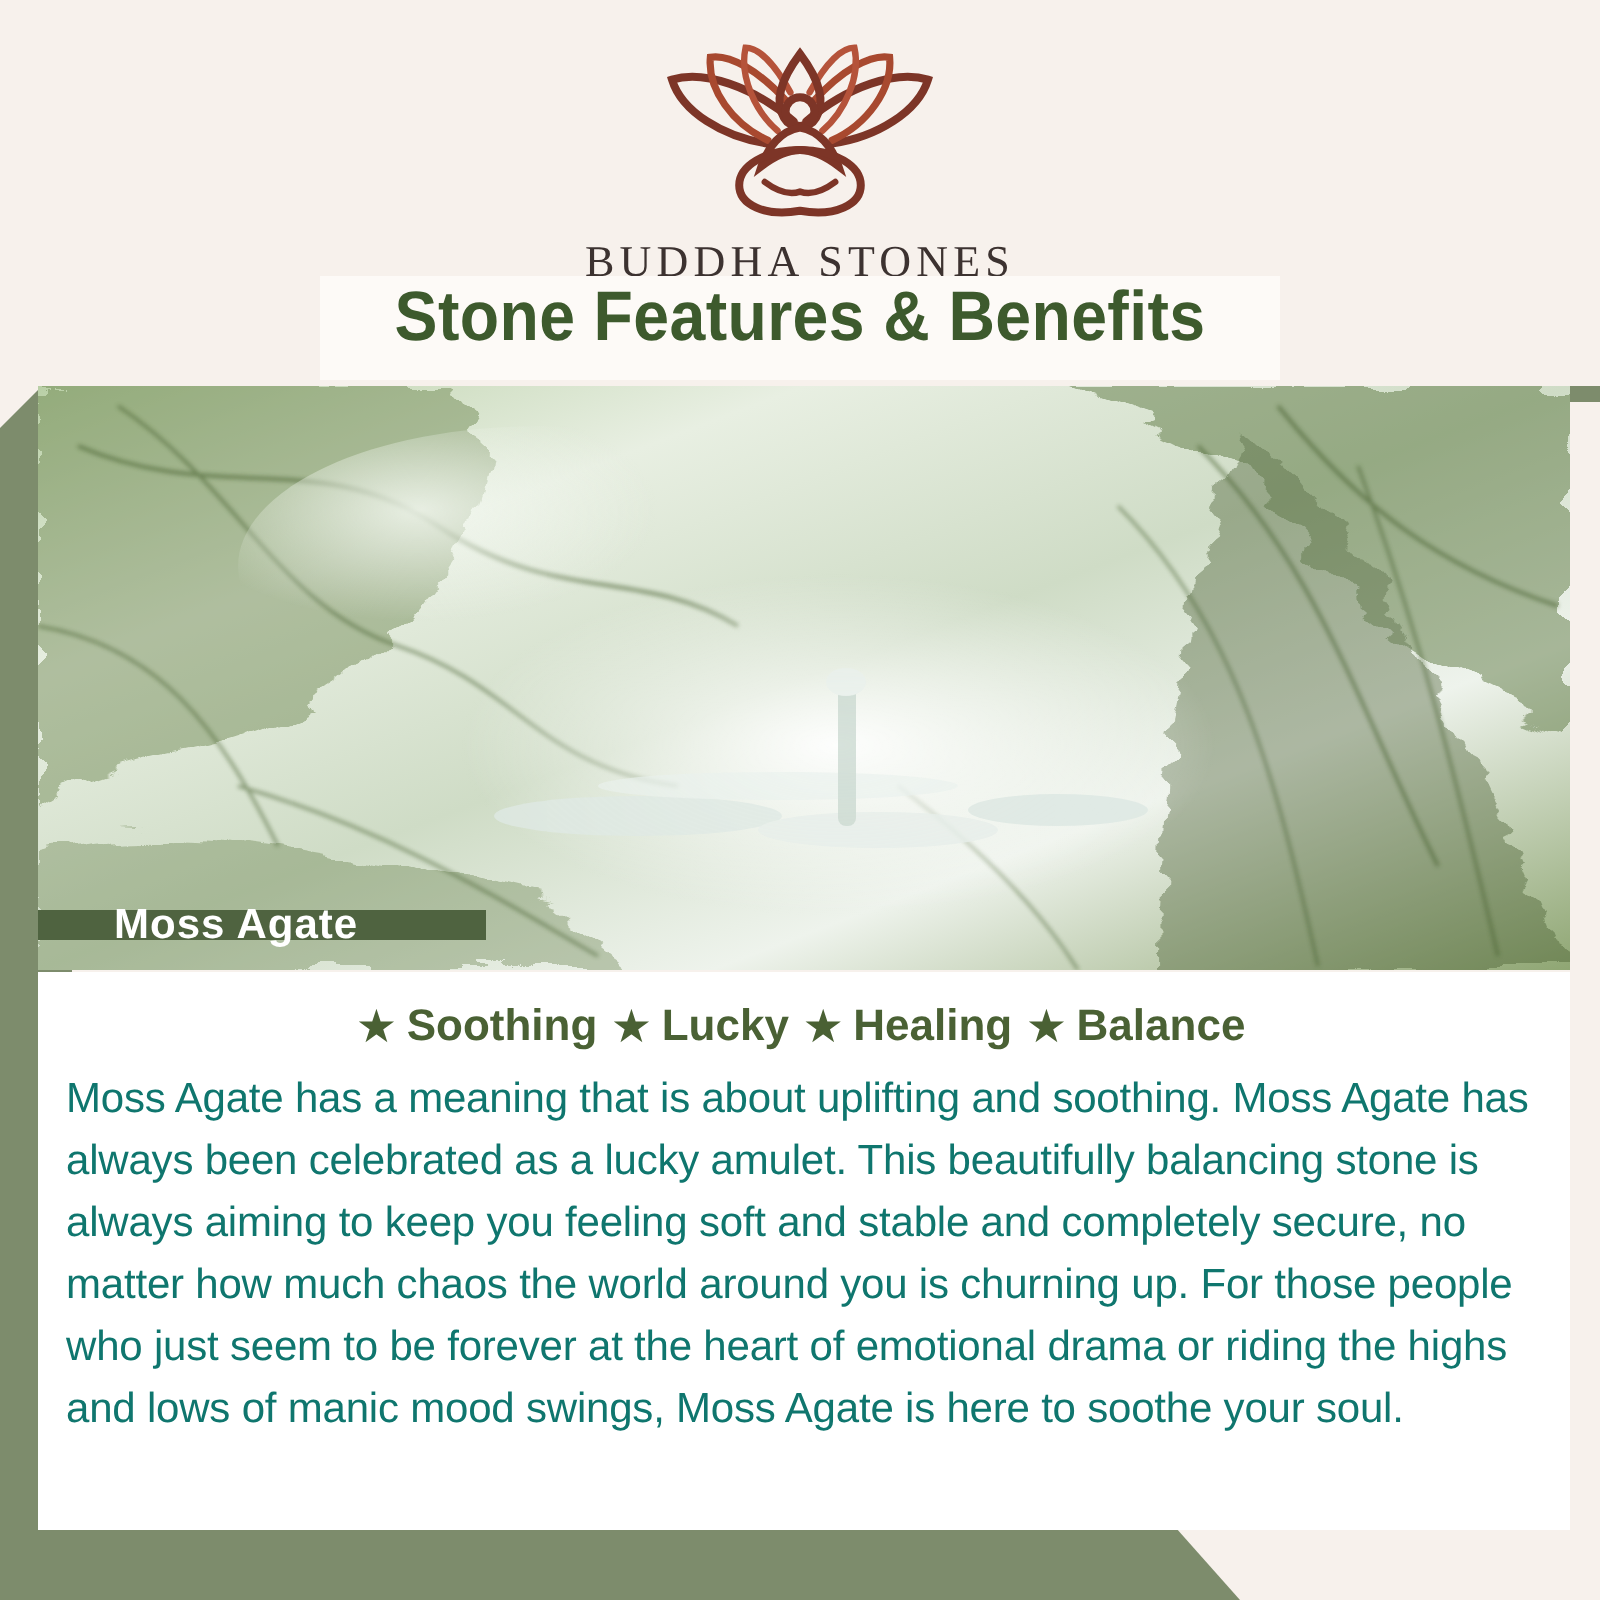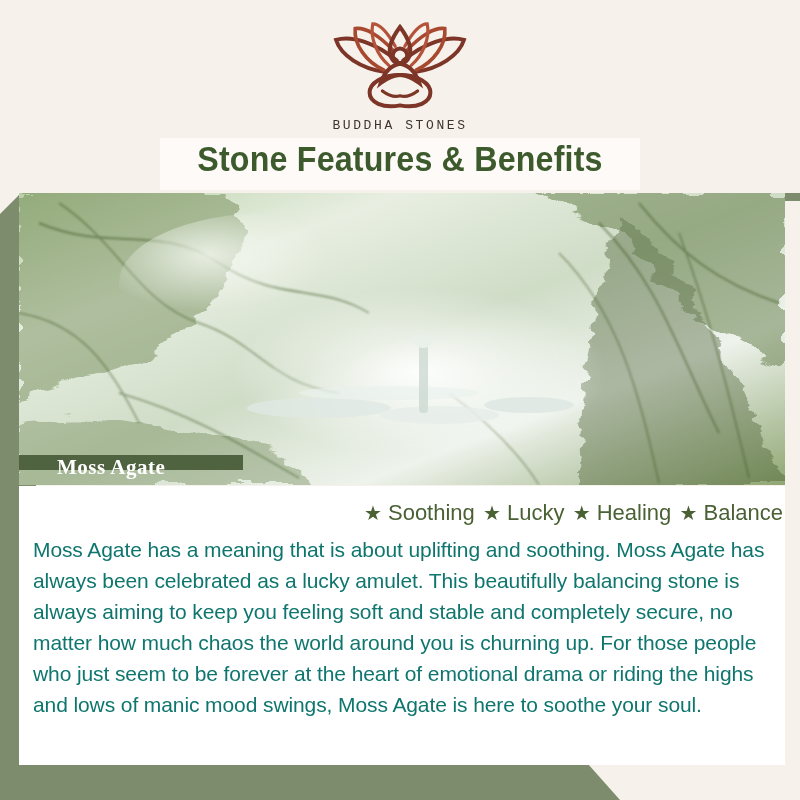--- a/index.html
+++ b/index.html
@@ -36,22 +36,22 @@
     position:absolute; top:0; left:0; width:800px; height:193px;
     background:#f7f1ec;
   }
   .logo-wrap{
     position:absolute; top:18px; left:0; width:800px;
     display:flex; flex-direction:column; align-items:center;
   }
   .lotus{ width:160px; height:98px; display:block; }
   .brand{
     margin-top:2px;
-    font-family:Liberation Mono, monospace;
-    font-size:13px;
+    font-family:Liberation Serif, serif;
+    font-size:22px;
     letter-spacing:2.6px;
     color:#3c3230;
   }
   .title-plate{
     position:absolute; top:138px; left:160px; width:480px; height:52px;
     background:#fdfaf7;
   }
   .title{
     position:absolute; top:139px; left:0; width:800px;
     text-align:center;
@@ -67,40 +67,40 @@
   .photo{
     position:absolute; top:193px; left:19px; width:766px; height:292px;
     overflow:hidden;
     background:#8aa06a;
   }
   .photo svg{ display:block; width:100%; height:100%; }
 
   .stone-label{
     position:absolute; top:455px; left:19px; width:224px; height:15px;
     background:#4f6340;
-    display:flex; align-items:flex-start;font-family:Liberation Serif, serif;
+    display:flex; align-items:center;
   }
   .stone-label span{
     color:#ffffff;
     font-size:21px;
     font-weight:bold;
     letter-spacing:0.5px;
     padding-left:38px;
   }
 
   
   .card{
     position:absolute; top:486px; left:19px; width:766px; height:279px;
     background:#ffffff;
   }
   .keywords{
-    text-align:right;
+    text-align:center;
     padding-top:14px;
     font-size:22px;
-    font-weight:normal;
+    font-weight:bold;
     color:#4a6134;
     font-family:"Liberation Sans Narrow","Liberation Sans",sans-serif;
     white-space:nowrap;
   }
   .keywords .kw{ margin-right:2px; }
   .keywords .st{ font-size:20px; }
   .desc{
     margin:8px 12px 0 14px;
     font-size:21px;
     line-height:31px;

